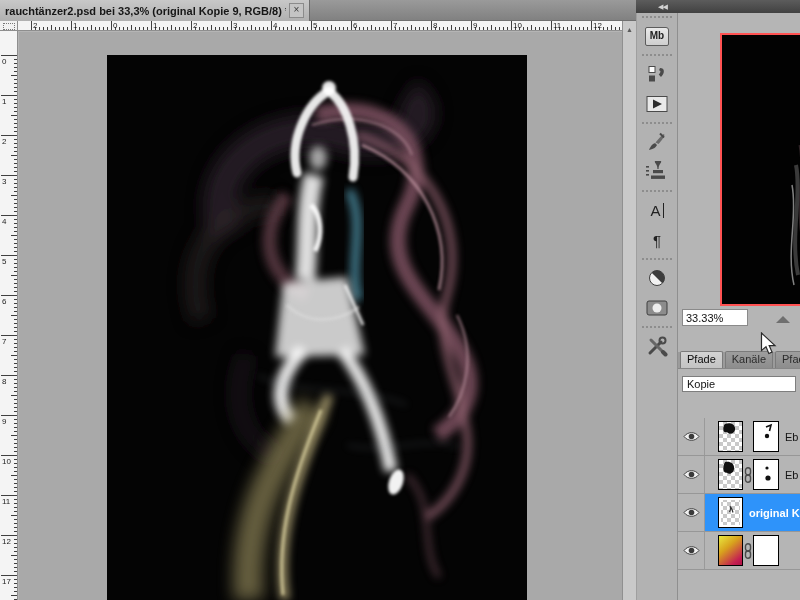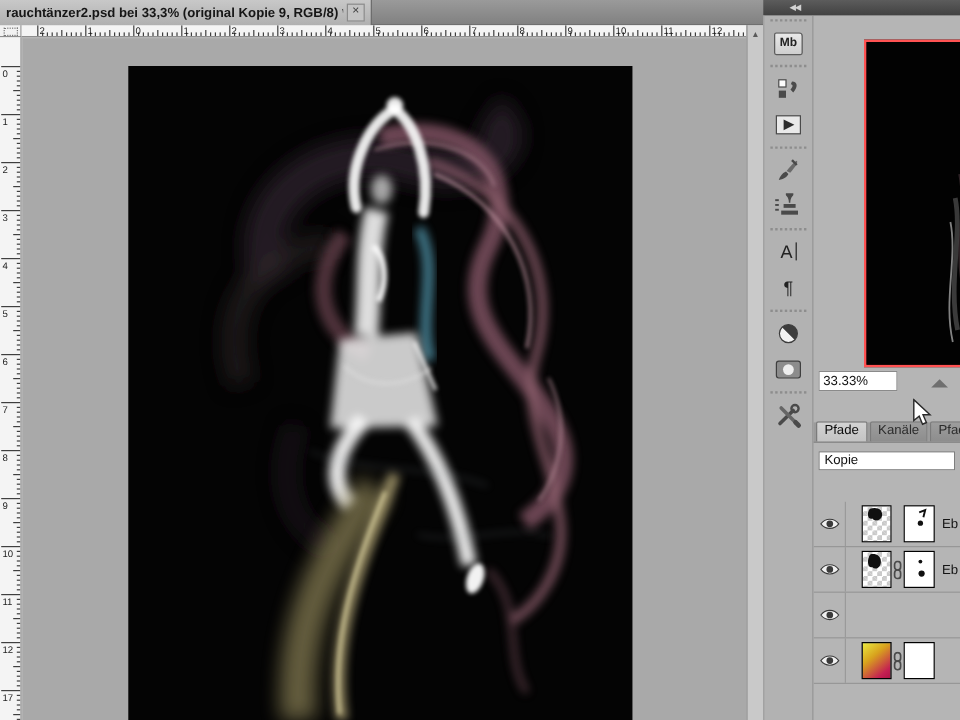--- a/index.html
+++ b/index.html
@@ -690,20 +690,28 @@
         </div>
       </div>
 
       <div class="layer-row selected">
         <div class="eye-cell">
           <svg width="19" height="13" viewBox="0 0 20 14">
               <path d="M2,7 C6,1.5 14,1.5 18,7 C14,12.5 6,12.5 2,7 Z" fill="#f0f0f0" stroke="#3a3a3a"></path>
               <circle cx="10" cy="7" r="3" fill="#3a3a3a"></circle>
             </svg>
         </div>
+        <div class="row-body">
+          <div class="thumb checker framed first">
+            <svg width="23" height="29" viewBox="0 0 23 29">
+                <path d="M11,8 c1,2 0.5,4 -0.5,6 m1,-5 c1.5,1.5 2,3.5 2.5,5.5" fill="none" stroke="#333" stroke-width="1.2"></path>
+              </svg>
+          </div>
+          <span class="layer-label">original K</span>
+        </div>
       </div>
 
 
       <div class="layer-row">
         <div class="eye-cell">
           <svg width="19" height="13" viewBox="0 0 20 14">
               <path d="M2,7 C6,1.5 14,1.5 18,7 C14,12.5 6,12.5 2,7 Z" fill="#f0f0f0" stroke="#3a3a3a"></path>
               <circle cx="10" cy="7" r="3" fill="#3a3a3a"></circle>
             </svg>
         </div>

